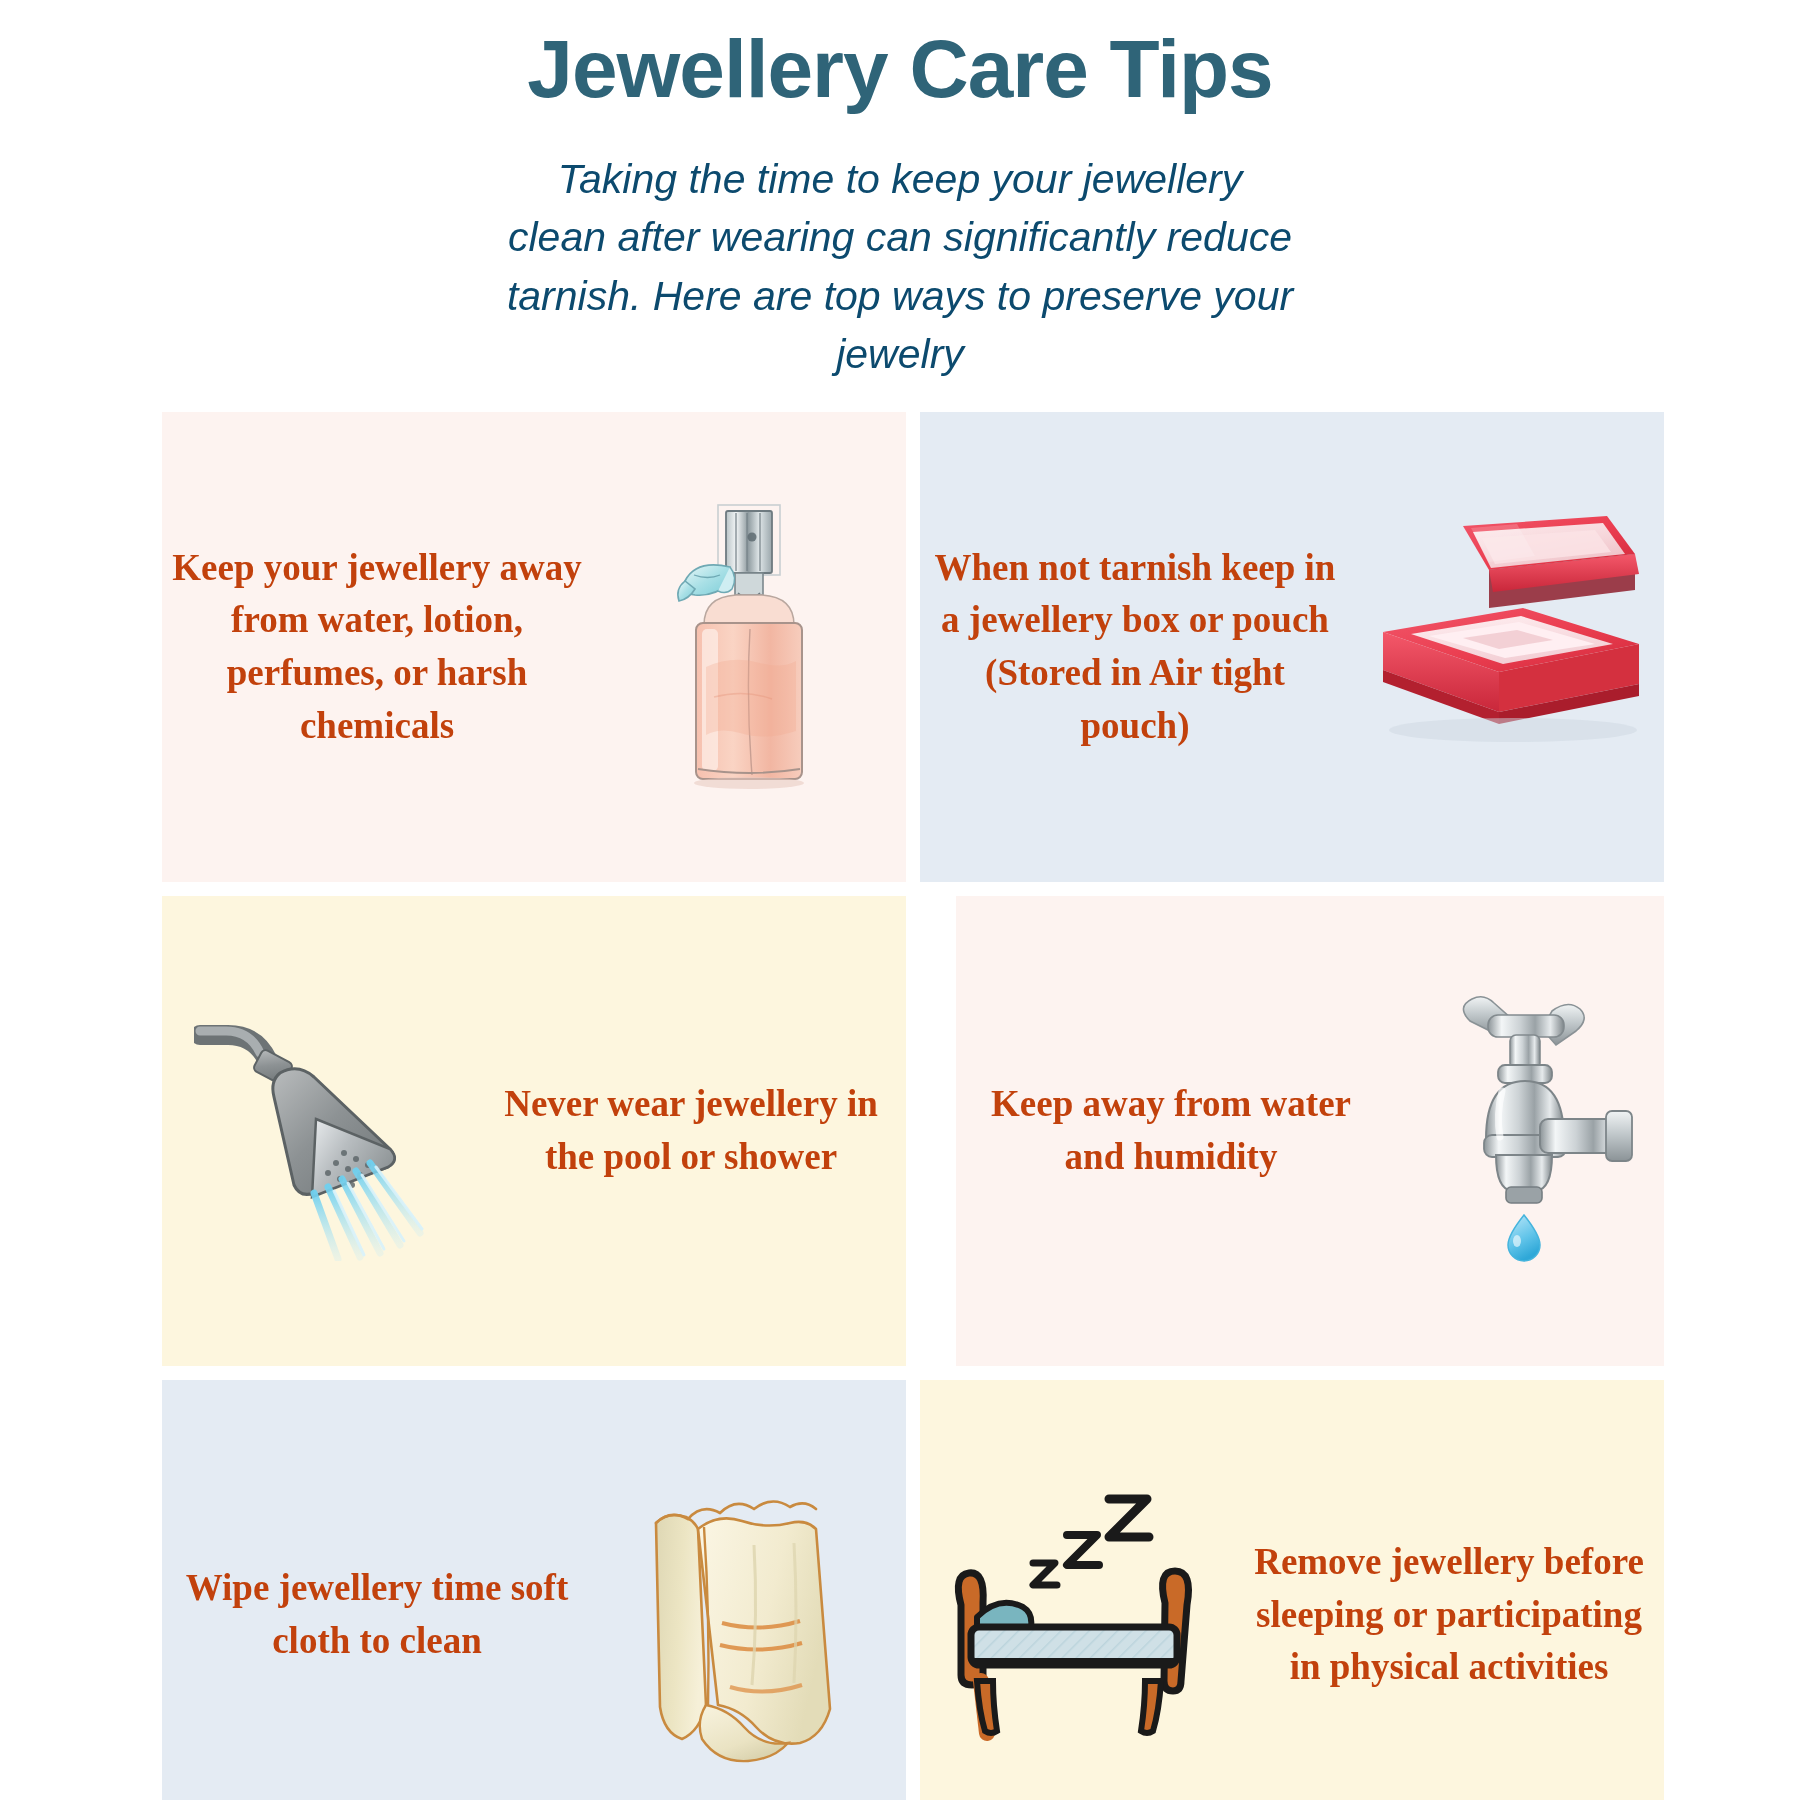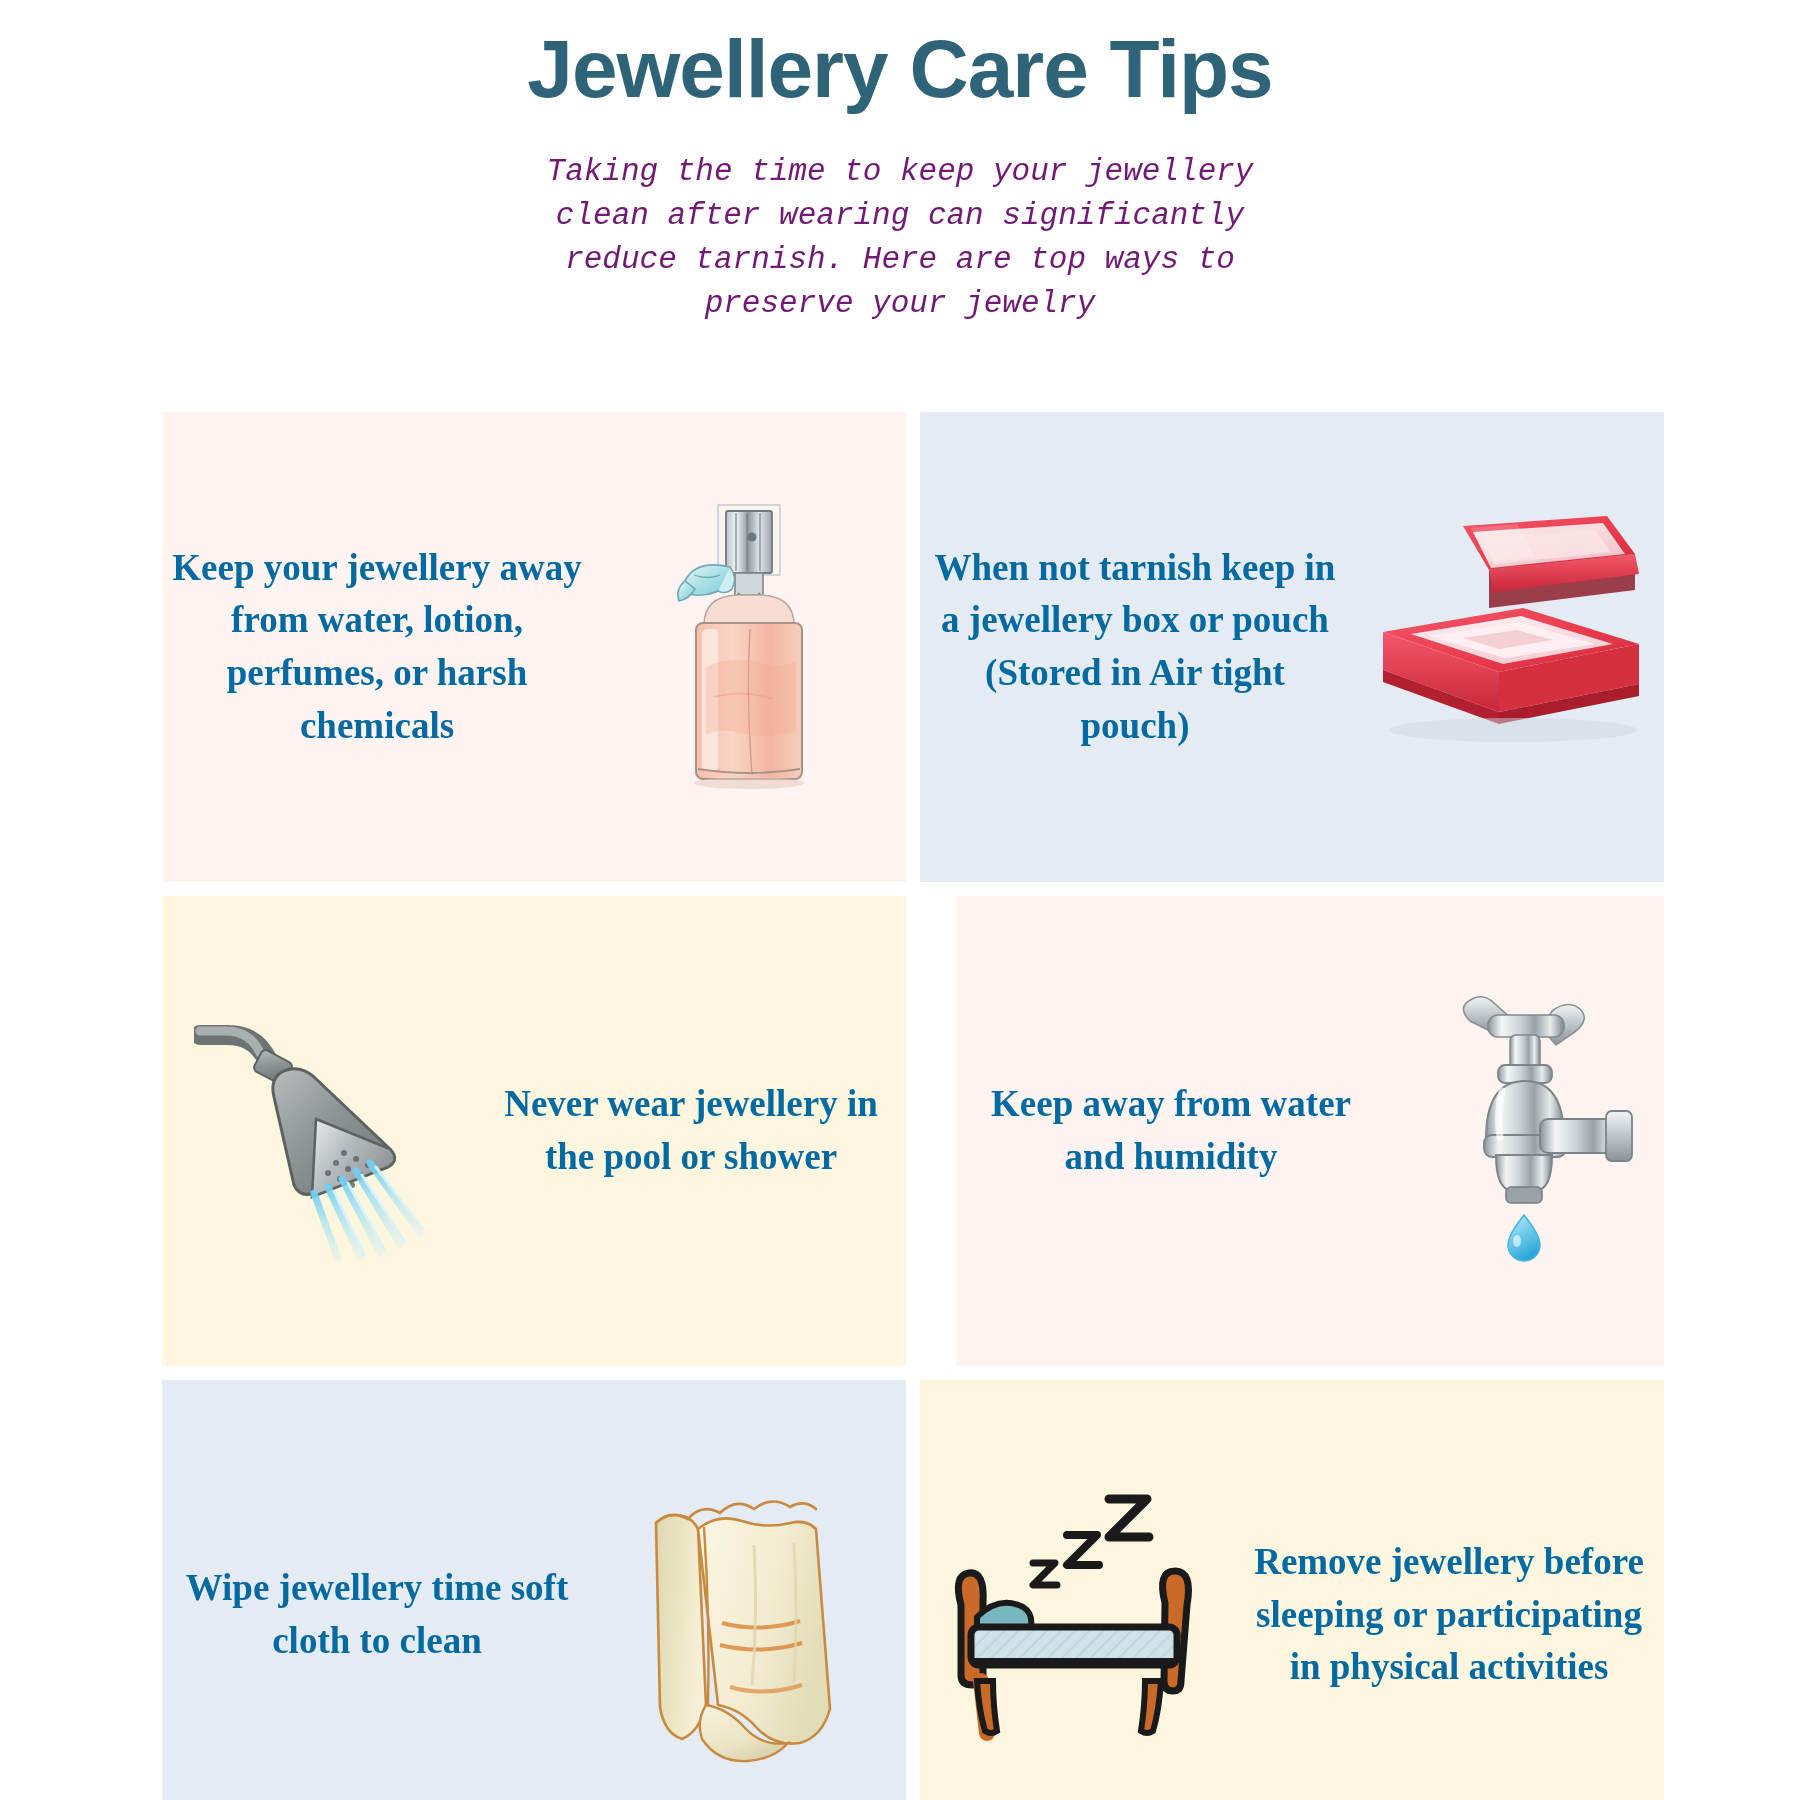--- a/index.html
+++ b/index.html
@@ -32,25 +32,25 @@
     font-weight: bold;
     font-size: 82px;
     line-height: 1.05;
     letter-spacing: -1px;
     color: #2f6478;
   }
 
   .page-subtitle {
     margin: 38px auto 0;
     width: 790px;
-    font-family: Liberation Mono, monospace;
+    font-family: Liberation Sans, sans-serif;
     font-style: italic;
-    font-size: 31px;
+    font-size: 41px;
     line-height: 1.42;
-    color: #701a75;
+    color: #0c4a6e;
   }
 
   
   .grid {
     position: absolute;
     left: 162px;
     top: 412px;
     width: 1478px;
     display: grid;
     grid-template-columns: 744px 744px;
@@ -70,21 +70,21 @@
   .card.text-right { flex-direction: row-reverse; }
 
   .card-text {
     flex: 0 0 auto;
     width: 430px;
     text-align: center;
     font-family: "Liberation Serif", serif;
     font-weight: bold;
     font-size: 37px;
     line-height: 1.42;
-    color: #0369a1;
+    color: #c2410c;
     padding: 0 10px;
   }
 
   .card-art {
     flex: 1 1 auto;
     height: 100%;
     position: relative;
   }
 
   .art-inner {

